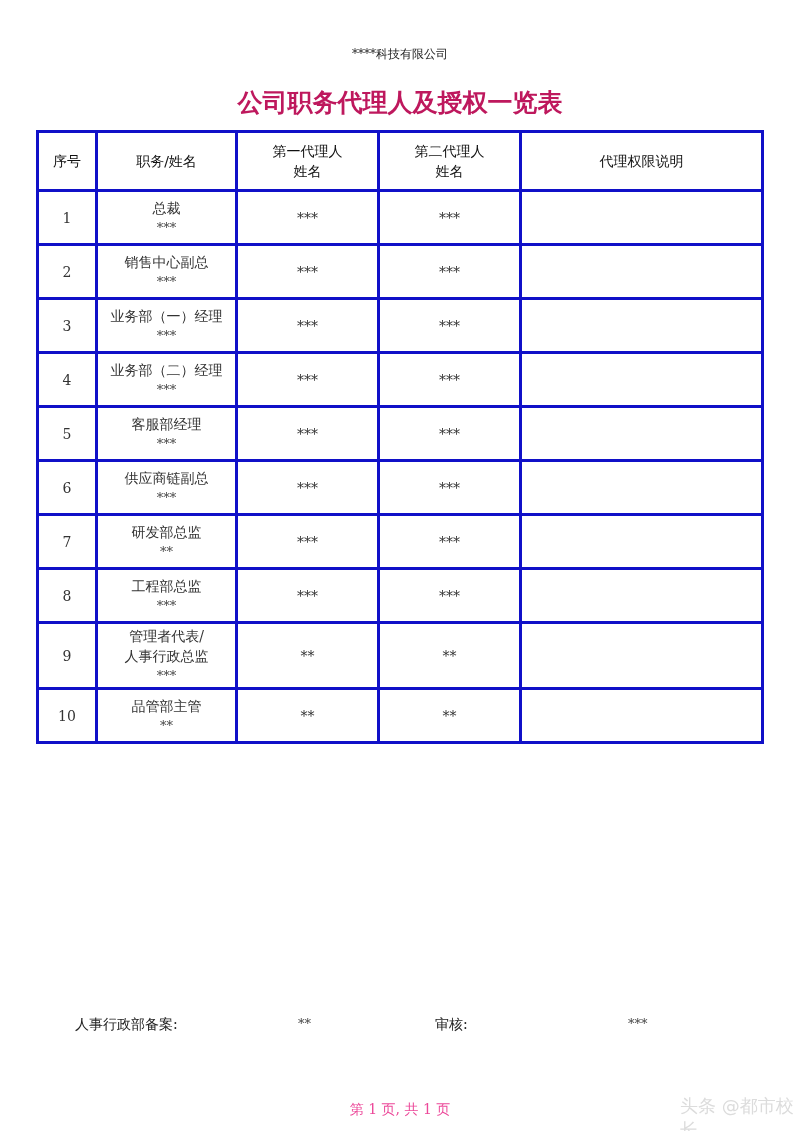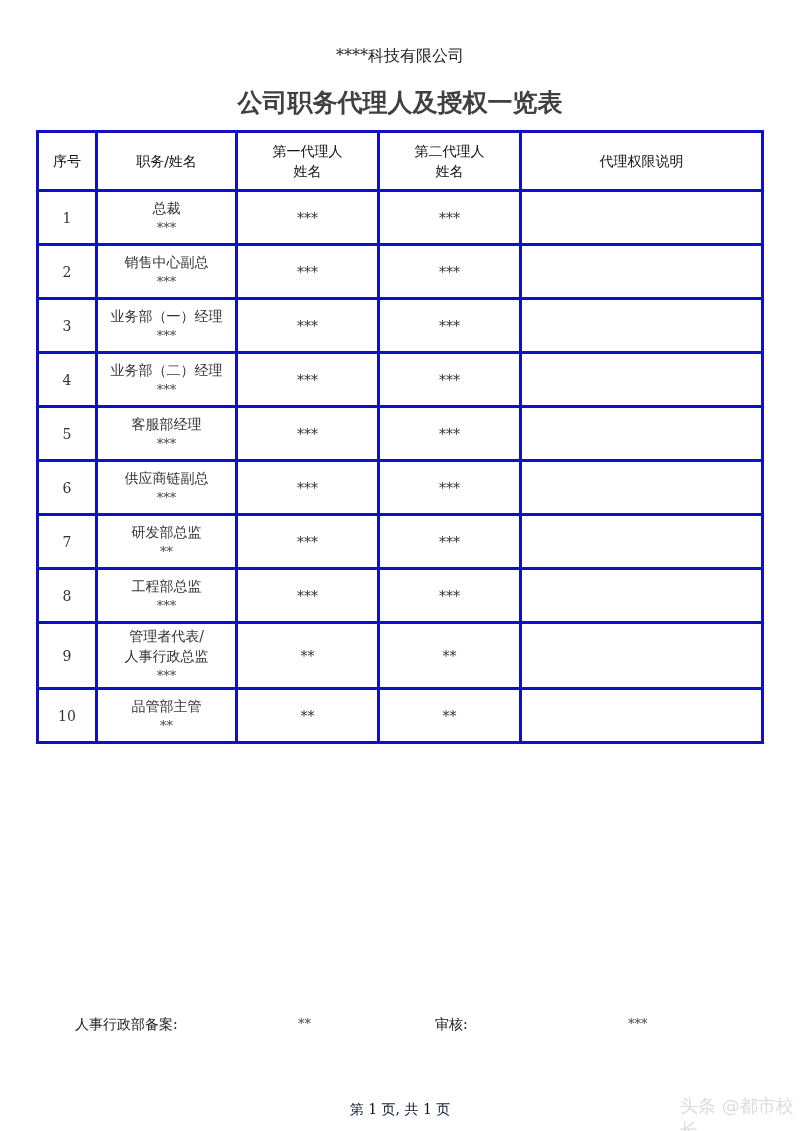--- a/index.html
+++ b/index.html
@@ -1,32 +1,32 @@
 <!DOCTYPE html>
 <html><head>
 <meta charset="utf-8">
 <style>
   html, body { margin:0; padding:0; background:#ffffff; }
   body { width:800px; height:1131px; position:relative; overflow:hidden;
          font-family: "DejaVu Serif", "Liberation Serif", serif; color:#222; }
   .company { position:absolute; top:46px; left:0; width:800px; text-align:center;
-             font-size:16px; color:#222; }
+             font-size:12px; color:#222; }
   .title { position:absolute; top:86px; left:0; width:800px; text-align:center;
-           font-size:25px; font-weight:bold; font-family: "DejaVu Sans", "Liberation Sans", sans-serif; color:#404040; }
+           font-size:25px; font-weight:bold; font-family: "DejaVu Sans", "Liberation Sans", sans-serif; color:#be185d; }
   table.grid { position:absolute; left:36px; top:130px; border-collapse:collapse;
                table-layout:fixed; width:725px; }
   table.grid td, table.grid th { border:3px solid #1010c8; text-align:center; vertical-align:middle;
                padding:0; font-size:14px; line-height:20px; }
   table.grid th { font-weight:normal; font-family: "DejaVu Sans", "Liberation Sans", sans-serif; font-size:14px; color:#111; height:56px; }
   table.grid td { height:51px; color:#333; }
   table.grid tr.tall td { height:63px; }
   .stars { font-size:13px; color:#444; }
   .footer-line { position:absolute; top:1016px; left:0; width:800px; height:20px; font-size:14px; color:#222; }
   .footer-line span { position:absolute; }
-  .pager { position:absolute; top:1101px; left:0; width:800px; text-align:center; font-size:14px; color:#0f172a; }
+  .pager { position:absolute; top:1101px; left:0; width:800px; text-align:center; font-size:14px; color:#ec4899; }
   .watermark { position:absolute; top:1094px; left:680px; font-size:18px; color:#dcdcdc;
                font-family: "DejaVu Sans", "Liberation Sans", sans-serif; }
 </style>
 </head>
 <body>
 
 <div class="company">****科技有限公司</div>
 <div class="title">公司职务代理人及授权一览表</div>
 
 <table class="grid">

